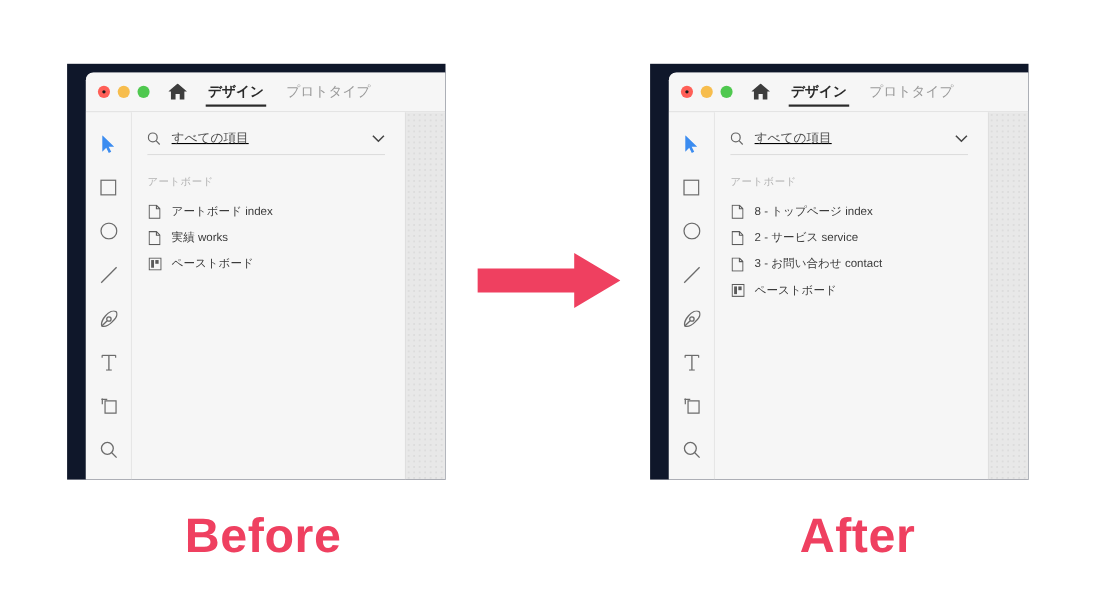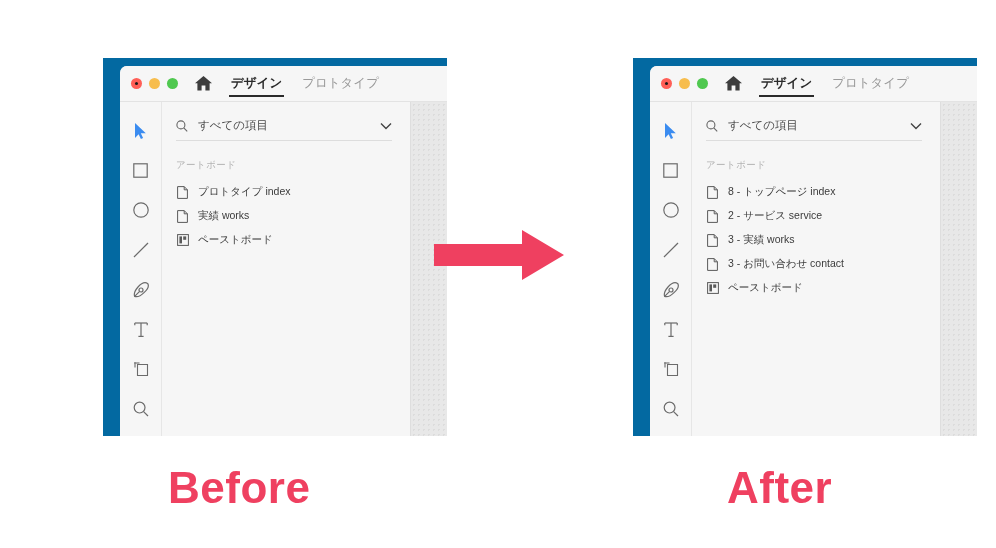--- a/index.html
+++ b/index.html
@@ -16,23 +16,22 @@
   }
 
   .stage {
     position: absolute;
     inset: 0;
   }
 
   
   .win {
     position: absolute;
-    background: #0369a1;
+    background: #0f172a;
     overflow: hidden;
-    margin-left: 42px;
   }
   .win.before { left: 61px;  top: 58px; width: 344px; height: 378px; }
   .win.after  { left: 591px; top: 58px; width: 344px; height: 378px; }
 
   .win-inner {
     position: absolute;
     left: 17px;
     top: 8px;
     right: 0;
     bottom: 0;
@@ -132,20 +131,21 @@
     position: relative;
     min-width: 0;
   }
 
   .search-row {
     margin: 16px 18px 0 14px;
     display: flex;
     align-items: center;
     border-bottom: 1px solid #dddddd;
     padding-bottom: 7px;
+    text-decoration: underline;
   }
   .search-icon { color: #666; display: flex; align-items: center; }
   .search-text {
     flex: 1;
     font-size: 11.5px;
     color: #4a4a4a;
     margin-left: 10px;
     white-space: nowrap;
   }
   .chev { color: #444; display: flex; align-items: center; }
@@ -305,21 +305,21 @@
           <div class="section-label">アートボード</div>
 
           <ul class="layer-list">
             <li class="layer">
               <span class="layer-icon">
                 <svg width="11" height="13" viewBox="0 0 11 13" fill="none" stroke="currentColor" stroke-width="1">
                   <path d="M0.6 0.6 L7.2 0.6 L10.4 3.8 L10.4 12.4 L0.6 12.4 Z"></path>
                   <polyline points="7.2,0.6 7.2,3.8 10.4,3.8"></polyline>
                 </svg>
               </span>
-              <span>プロトタイプ index</span>
+              <span>アートボード index</span>
             </li>
             <li class="layer">
               <span class="layer-icon">
                 <svg width="11" height="13" viewBox="0 0 11 13" fill="none" stroke="currentColor" stroke-width="1">
                   <path d="M0.6 0.6 L7.2 0.6 L10.4 3.8 L10.4 12.4 L0.6 12.4 Z"></path>
                   <polyline points="7.2,0.6 7.2,3.8 10.4,3.8"></polyline>
                 </svg>
               </span>
               <span>実績 works</span>
             </li>
@@ -458,29 +458,20 @@
               </span>
               <span>2 - サービス service</span>
             </li>
             <li class="layer">
               <span class="layer-icon">
                 <svg width="11" height="13" viewBox="0 0 11 13" fill="none" stroke="currentColor" stroke-width="1">
                   <path d="M0.6 0.6 L7.2 0.6 L10.4 3.8 L10.4 12.4 L0.6 12.4 Z"></path>
                   <polyline points="7.2,0.6 7.2,3.8 10.4,3.8"></polyline>
                 </svg>
               </span>
-              <span>3 - 実績 works</span>
-            </li>
-            <li class="layer">
-              <span class="layer-icon">
-                <svg width="11" height="13" viewBox="0 0 11 13" fill="none" stroke="currentColor" stroke-width="1">
-                  <path d="M0.6 0.6 L7.2 0.6 L10.4 3.8 L10.4 12.4 L0.6 12.4 Z"></path>
-                  <polyline points="7.2,0.6 7.2,3.8 10.4,3.8"></polyline>
-                </svg>
-              </span>
               <span>3 - お問い合わせ contact</span>
             </li>
             <li class="layer">
               <span class="layer-icon">
                 <svg width="12" height="12" viewBox="0 0 12 12" fill="none" stroke="currentColor" stroke-width="1">
                   <rect x="0.6" y="0.6" width="10.8" height="10.8"></rect>
                   <rect x="2.4" y="2.4" width="2.6" height="7" fill="currentColor" stroke="none"></rect>
                   <rect x="6.2" y="2.4" width="3" height="3.4" fill="currentColor" stroke="none"></rect>
                 </svg>
               </span>

